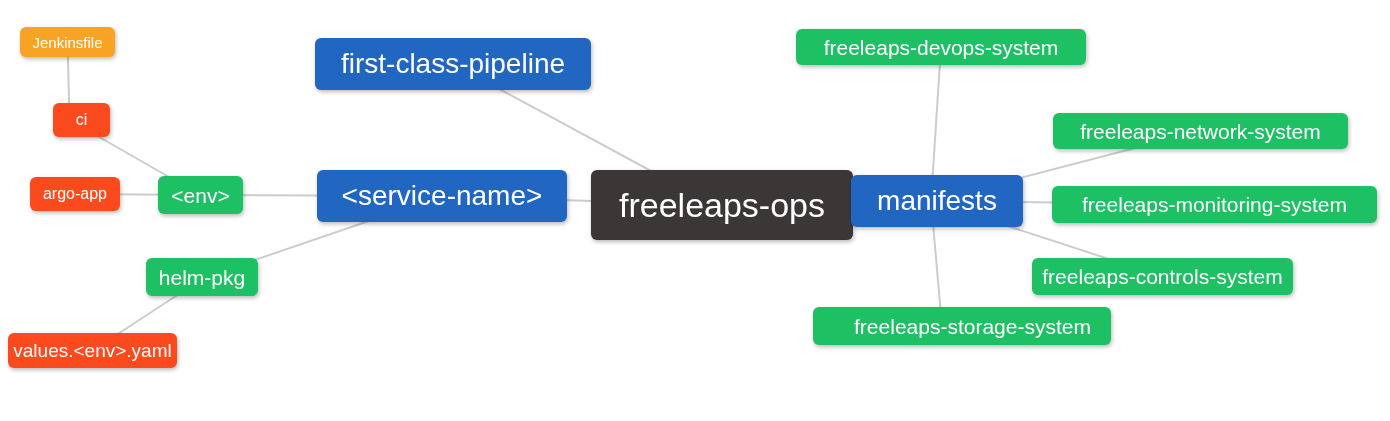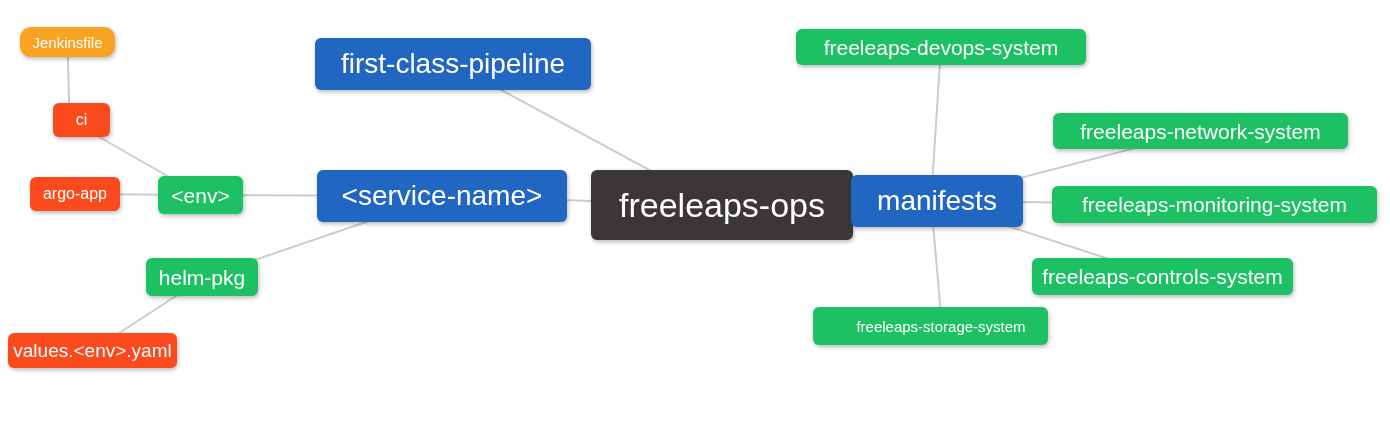--- a/index.html
+++ b/index.html
@@ -66,21 +66,21 @@
       </div>
       <div class="node" style="left: 851px; top: 175px; width: 172px; height: 52px; font-size: 28px; background: rgb(33, 102, 193);">
         <span>manifests</span>
       </div>
       <div class="node" style="left: 158px; top: 176px; width: 85px; height: 38px; font-size: 21px; background: rgb(30, 192, 100);">
         <span>&lt;env&gt;</span>
       </div>
       <div class="node" style="left: 146px; top: 258px; width: 112px; height: 38px; font-size: 21px; background: rgb(30, 192, 100); text-align: right;">
         <span>helm-pkg</span>
       </div>
-      <div class="node" style="left: 20px; top: 27px; width: 95px; height: 30px; font-size: 15px; background: rgb(249, 163, 37); border-radius: 11px;">
+      <div class="node" style="left: 20px; top: 27px; width: 95px; height: 30px; font-size: 15px; background: rgb(249, 163, 37);">
         <span>Jenkinsfile</span>
       </div>
       <div class="node" style="left: 53px; top: 103px; width: 57px; height: 34px; font-size: 16px; background: rgb(251, 74, 30);">
         <span>ci</span>
       </div>
       <div class="node" style="left: 30px; top: 177px; width: 90px; height: 34px; font-size: 16px; background: rgb(251, 74, 30);">
         <span>argo-app</span>
       </div>
       <div class="node" style="left: 8px; top: 333px; width: 169px; height: 35px; font-size: 19px; background: rgb(251, 74, 30);">
         <span>values.&lt;env&gt;.yaml</span>
@@ -90,17 +90,17 @@
       </div>
       <div class="node" style="left: 796px; top: 29px; width: 290px; height: 36px; font-size: 21px; background: rgb(30, 192, 100);">
         <span>freeleaps-devops-system</span>
       </div>
       <div class="node" style="left: 1052px; top: 186px; width: 325px; height: 37px; font-size: 21px; background: rgb(30, 192, 100);">
         <span>freeleaps-monitoring-system</span>
       </div>
       <div class="node" style="left: 1032px; top: 258px; width: 261px; height: 37px; font-size: 21px; background: rgb(30, 192, 100);">
         <span>freeleaps-controls-system</span>
       </div>
-      <div class="node" style="left: 813px; top: 307px; width: 235px; height: 38px; font-size: 15px; background: rgb(30, 192, 100); padding-left: 21px;">
+      <div class="node" style="left: 813px; top: 307px; width: 298px; height: 38px; font-size: 21px; background: rgb(30, 192, 100); padding-left: 21px;">
         <span>freeleaps-storage-system</span>
       </div>
     </div>
 </div>
 
 </body></html>

